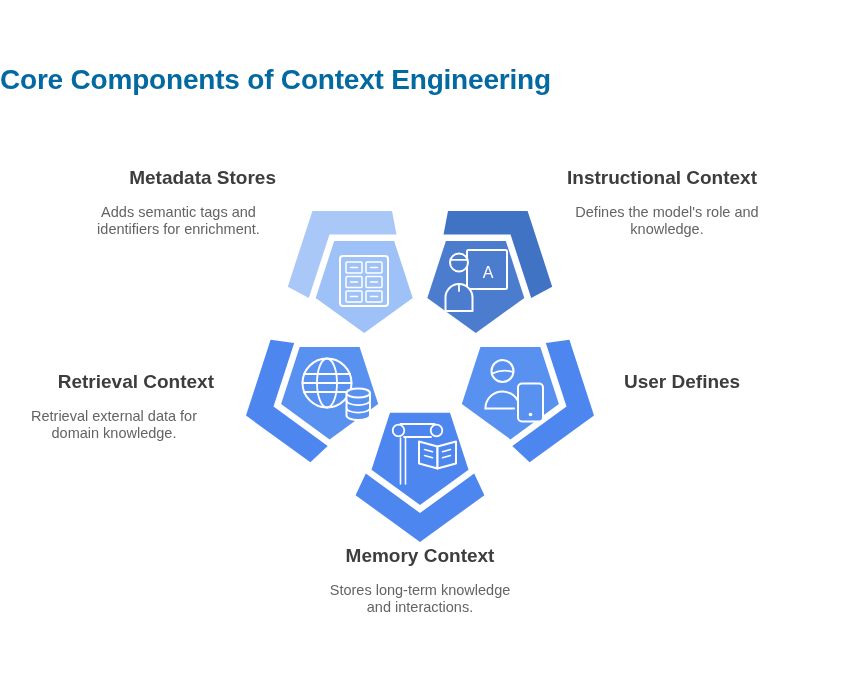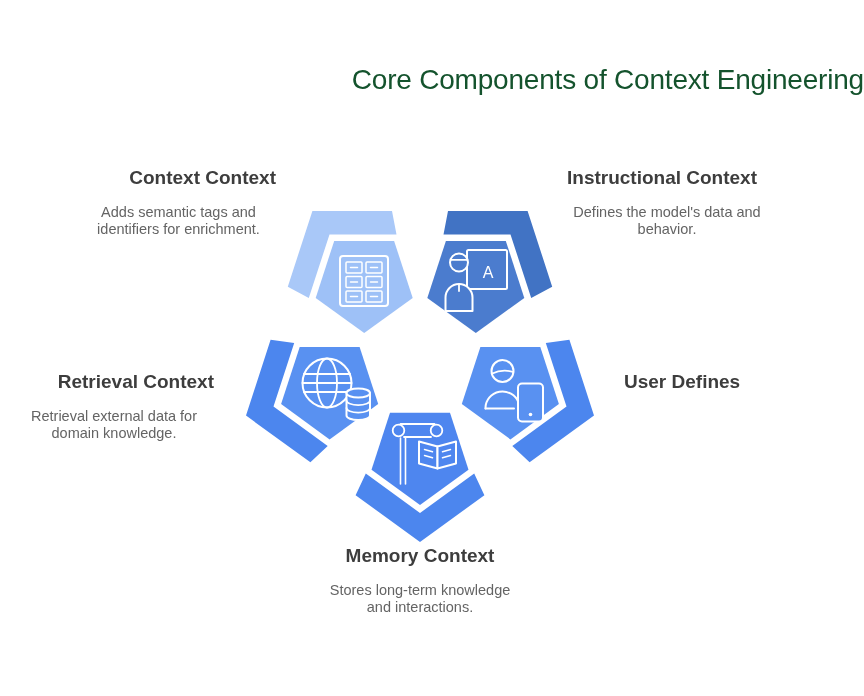--- a/index.html
+++ b/index.html
@@ -1,22 +1,22 @@
 <!DOCTYPE html>
 <html><head>
 <meta charset="utf-8">
 <style>
   html,body{margin:0;padding:0;}
   body{
     width:864px;height:696px;position:relative;background:#ffffff;
     font-family:"Liberation Sans", sans-serif;overflow:hidden;
   }
   .title{
-    position:absolute;top:64px;left:0;width:864px;text-align:right;
-    font-size:28px;font-weight:normal;color:#14532d;letter-spacing:-0.2px;margin:0;
+    position:absolute;top:64px;left:0;width:864px;text-align:left;
+    font-size:28px;font-weight:bold;color:#0369a1;letter-spacing:-0.2px;margin:0;
   }
   .block{position:absolute;}
   .block h2{margin:0;font-size:19px;line-height:1.2;font-weight:bold;color:#3d3d3d;}
   .block p{margin:14px 0 0 0;font-size:14.5px;line-height:1.22;color:#646464;text-align:center;}
   .align-right{text-align:right;}
   .align-left{text-align:left;}
   .align-center{text-align:center;}
   #meta-block{top:167px;right:588px;width:195px;}
   #instr-block{top:167px;left:567px;width:200px;}
   #retr-block{top:371px;right:650px;width:200px;}
@@ -100,27 +100,27 @@
     <path d="M 437.5 446.5 L 419 441.5 V 463.5 L 437.5 468.5 Z" stroke-width="2" fill="#4E86EF"></path>
     <path d="M 437.5 446.5 L 456 441.5 V 463.5 L 437.5 468.5 Z" stroke-width="2" fill="#4E86EF"></path>
     <path d="M 424.5 449.5 L 432.5 451.7" stroke-width="1.5"></path>
     <path d="M 424.5 455.5 L 432.5 457.7" stroke-width="1.5"></path>
     <path d="M 450.5 449.5 L 442.5 451.7" stroke-width="1.5"></path>
     <path d="M 450.5 455.5 L 442.5 457.7" stroke-width="1.5"></path>
   </g>
 </svg>
 
 <div class="block align-right" id="meta-block">
-  <h2>Context Context</h2>
+  <h2>Metadata Stores</h2>
   <p>Adds semantic tags and identifiers for enrichment.</p>
 </div>
 
 <div class="block align-left" id="instr-block">
   <h2>Instructional Context</h2>
-  <p>Defines the model's data and behavior.</p>
+  <p>Defines the model's role and knowledge.</p>
 </div>
 
 <div class="block align-right" id="retr-block">
   <h2>Retrieval Context</h2>
   <p>Retrieval external data for domain knowledge.</p>
 </div>
 
 <div class="block align-left" id="user-block">
   <h2>User Defines</h2>
 </div>

